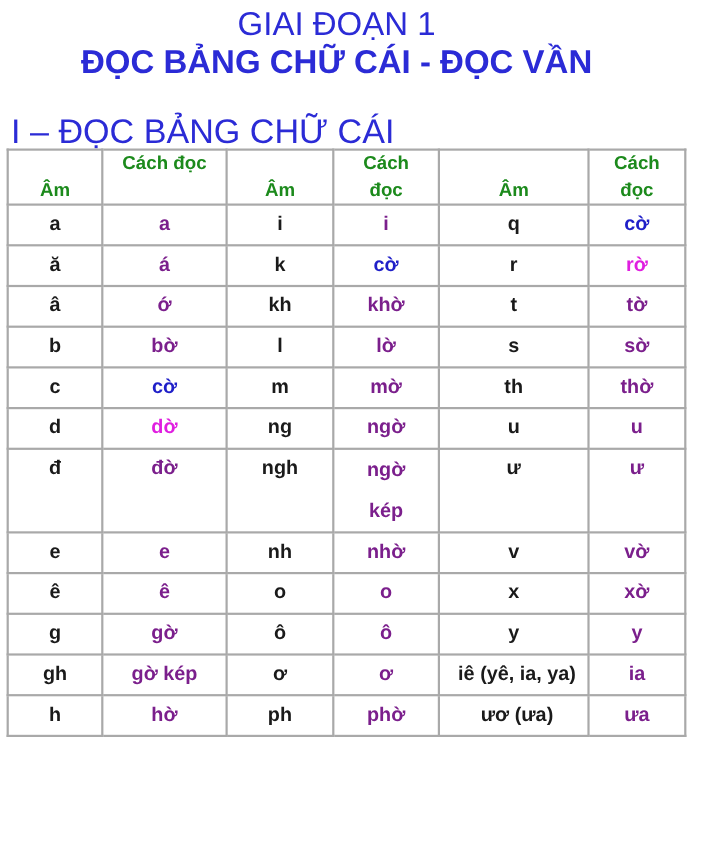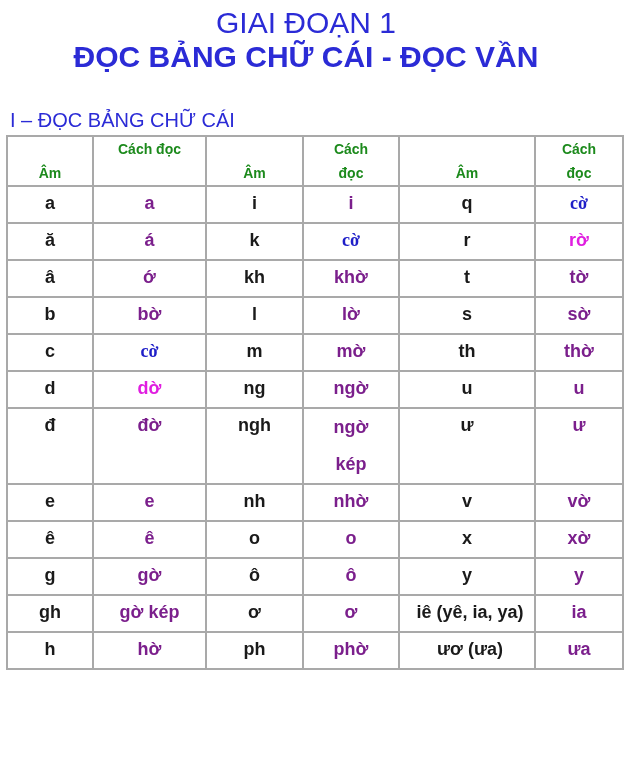--- a/index.html
+++ b/index.html
@@ -3,34 +3,34 @@
 <meta charset="utf-8">
 <style>
   html, body { margin: 0; padding: 0; background: #ffffff; }
   body { width: 640px; height: 768px; position: relative; overflow: hidden;
          font-family: "Liberation Sans", "DejaVu Sans", sans-serif; }
   .title { position: absolute; left: 0; width: 612px; text-align: center;
            color: #2b2bd6; font-size: 30px; line-height: 34px; }
   .title.l1 { top: 6px; }
   .title.l2 { top: 40px; font-weight: bold; }
   .section { position: absolute; left: 10px; top: 106px; color: #2b2bd6;
-             font-size: 20px; line-height: 28px; }
+             font-size: 31px; line-height: 28px; }
   table.alpha { position: absolute; left: 6px; top: 135px; border-collapse: collapse;
                 table-layout: fixed; }
   table.alpha td, table.alpha th { border: 2px solid #a9a9a9; padding: 0; text-align: center;
                 font-weight: bold; font-size: 18px; vertical-align: top; }
   table.alpha th { height: 48px; color: #1c8a1c; vertical-align: bottom; line-height: 24px;
-                   font-size: 14px; }
+                   font-size: 17px; }
   table.alpha th.top { vertical-align: top; }
   table.alpha td { height: 35px; line-height: 32px; color: #1a1a1a; }
   table.alpha tr.tall td { height: 73px; }
   table.alpha td.left { text-align: center; padding-left: 6px; }
   .purple { color: #7b1f8c !important; }
   .magenta { color: #e01ee0 !important; }
-  .blue { color: #1f1fc8 !important; font-family: Liberation Serif, serif; }
+  .blue { color: #1f1fc8 !important; }
   .two-line { line-height: 37px; display: block; }
   col.c1 { width: 86px; } col.c2 { width: 113px; } col.c3 { width: 97px; }
   col.c4 { width: 96px; } col.c5 { width: 136px; } col.c6 { width: 88px; }
 </style>
 </head>
 <body>
 
 <div class="title l1">GIAI ĐOẠN 1</div>
 <div class="title l2">ĐỌC BẢNG CHỮ CÁI - ĐỌC VẦN</div>
 <div class="section">I – ĐỌC BẢNG CHỮ CÁI</div>

